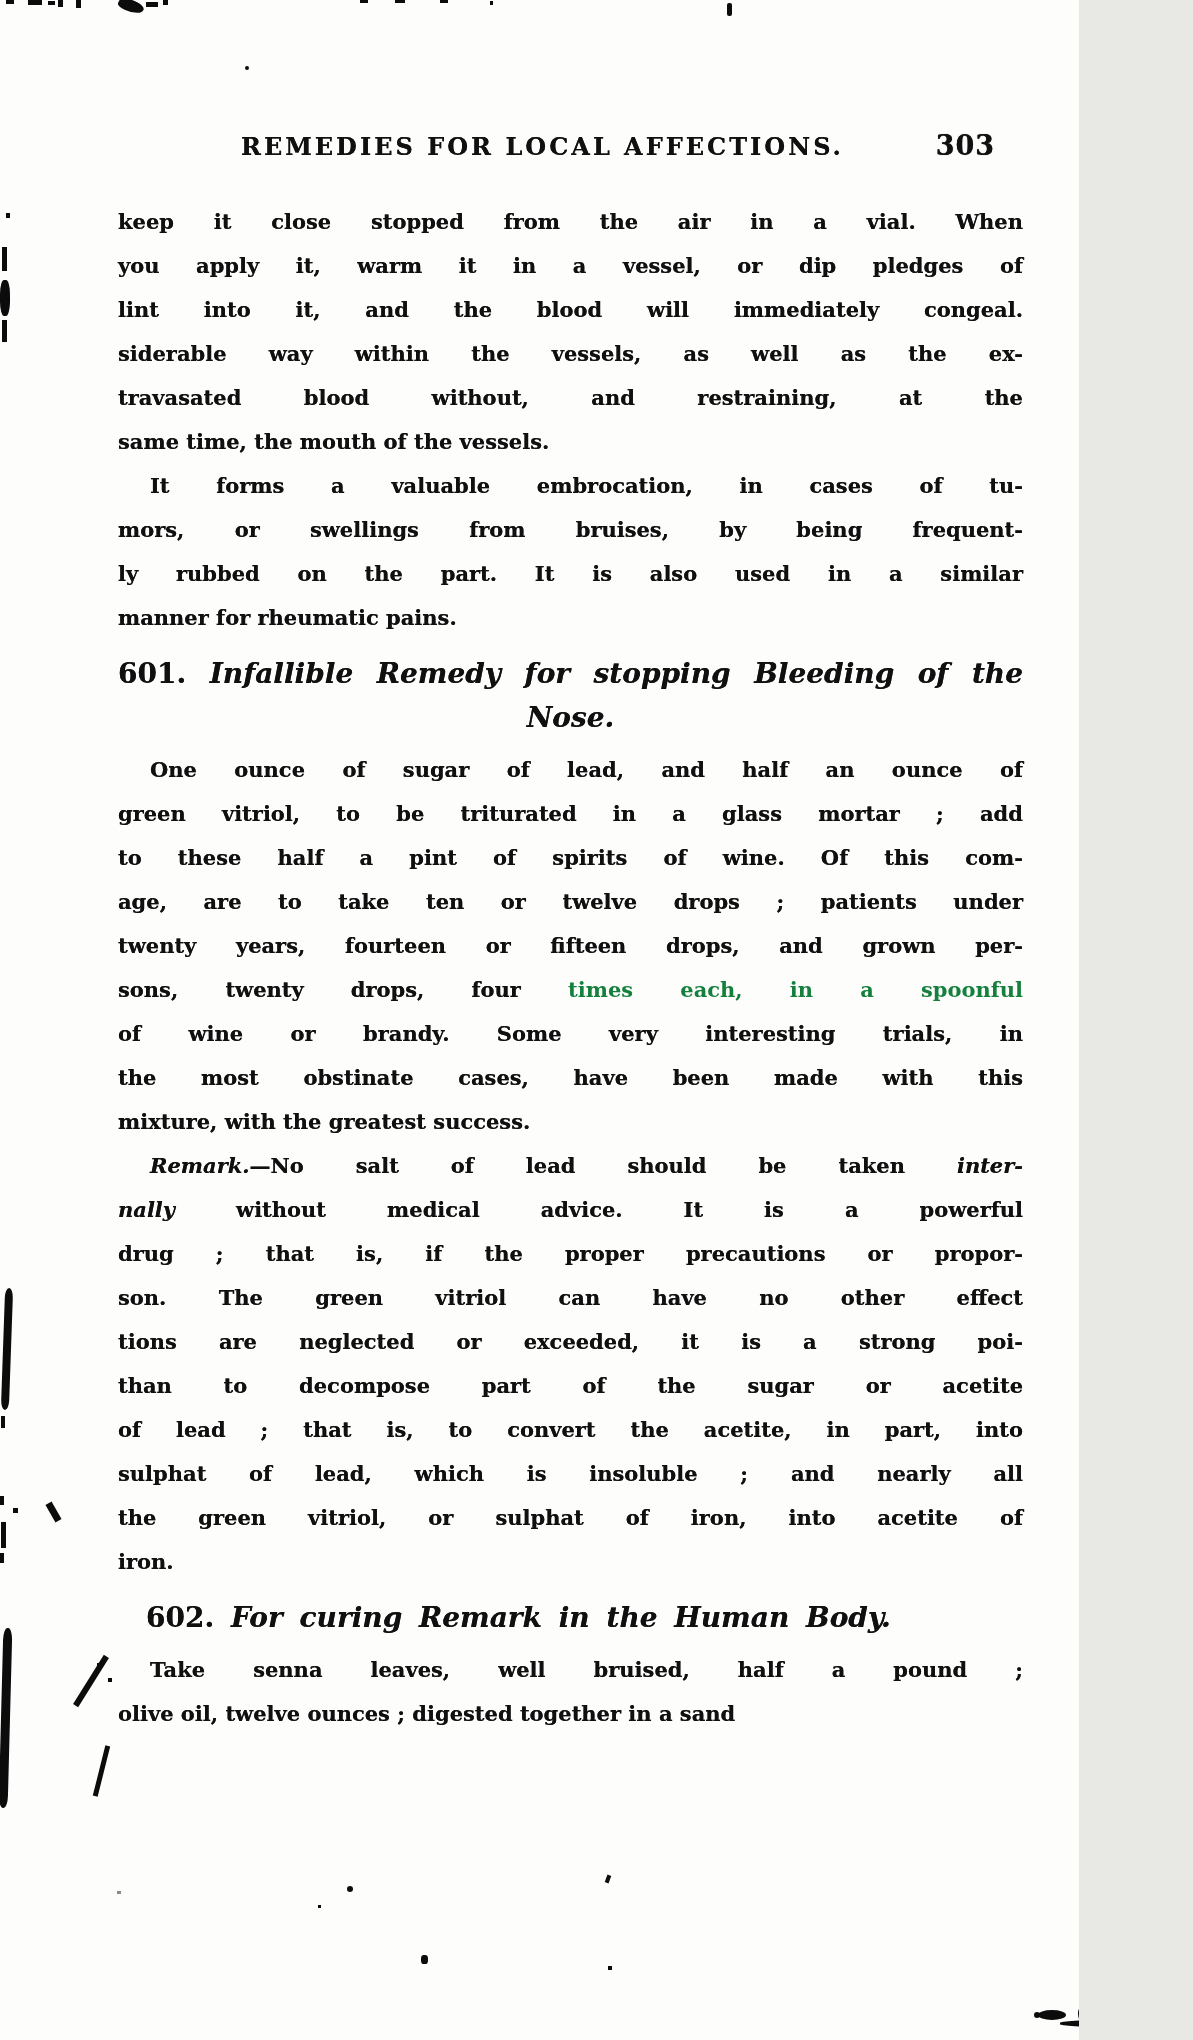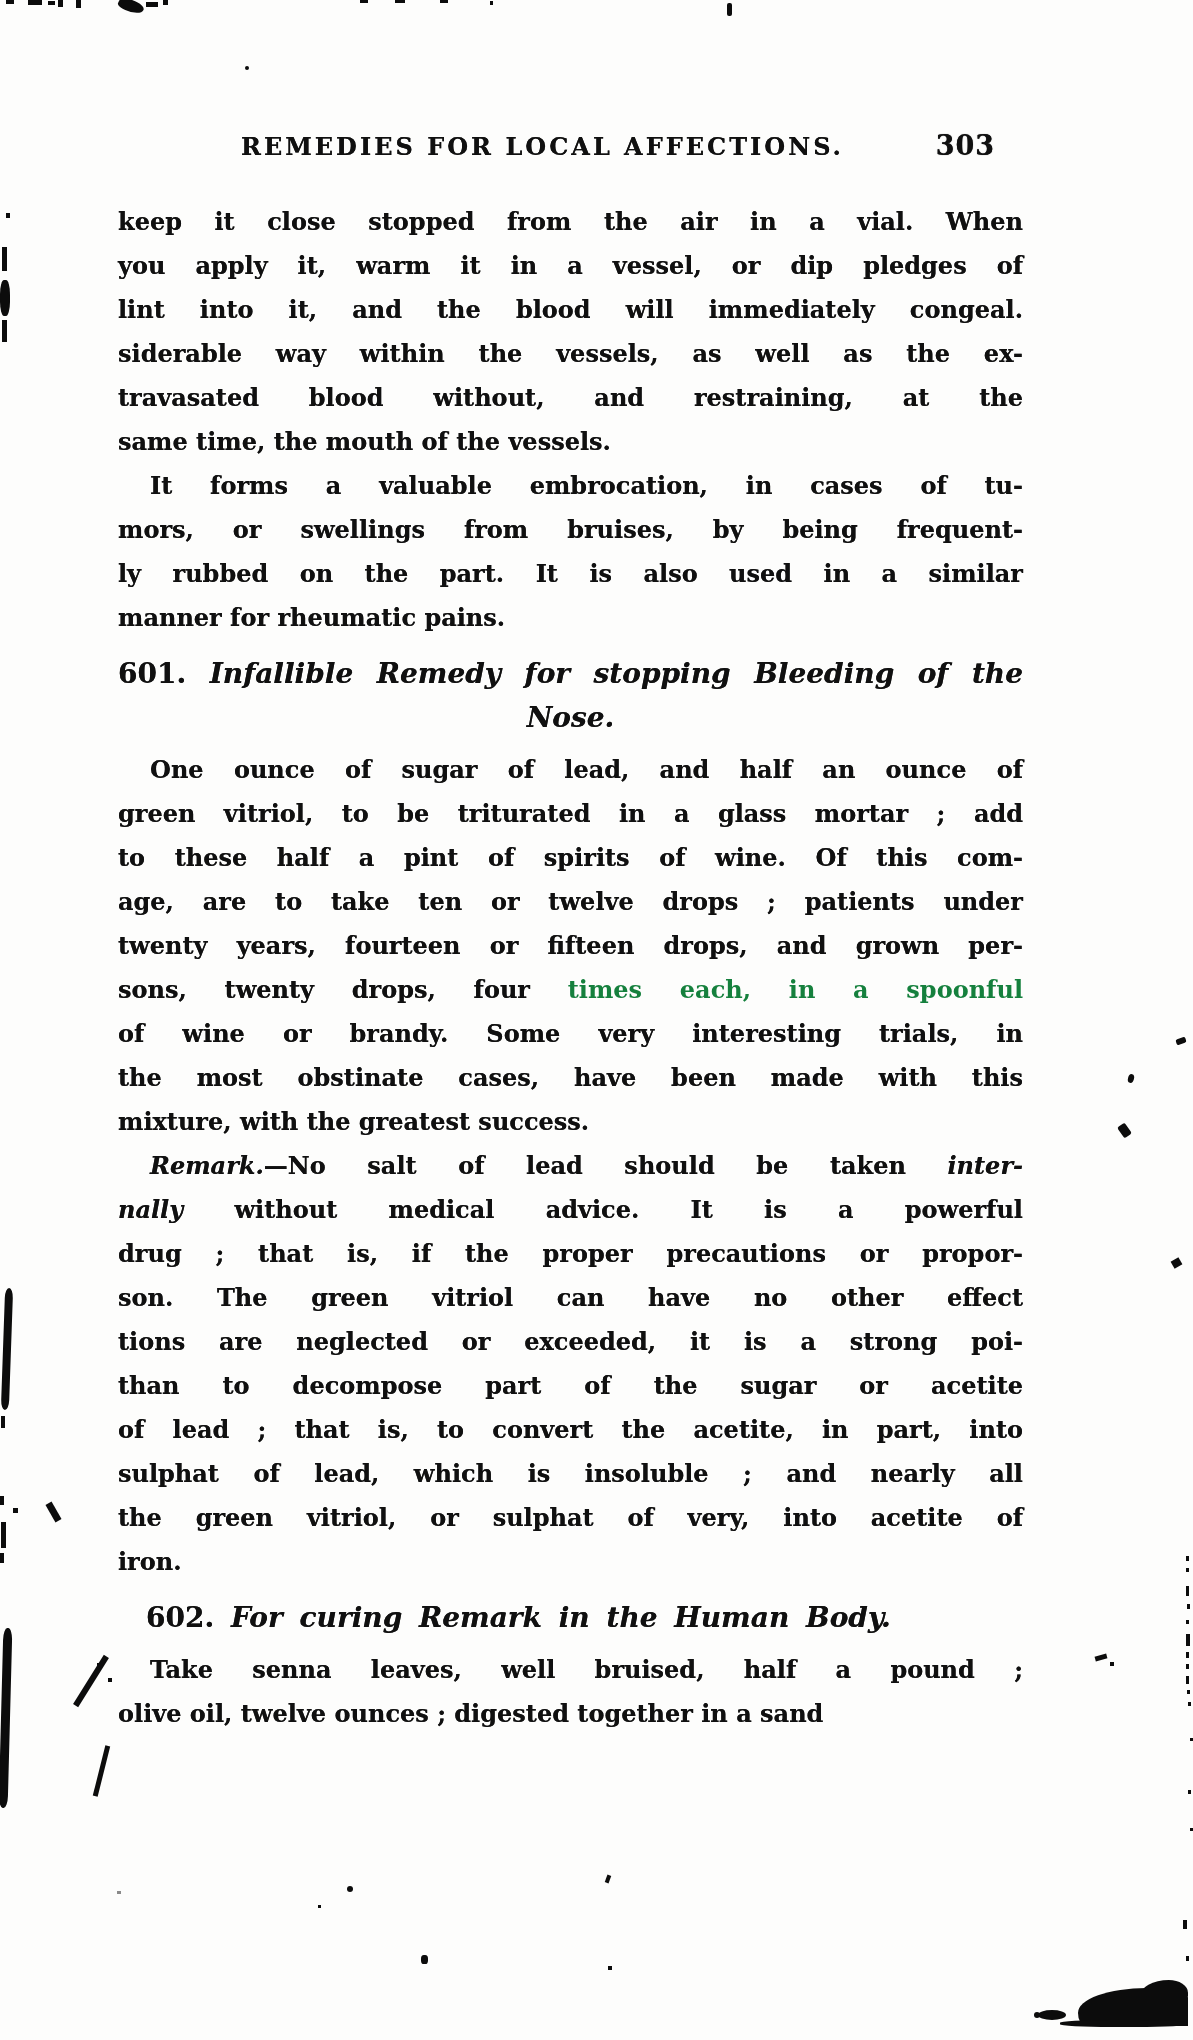--- a/index.html
+++ b/index.html
@@ -1,18 +1,18 @@
 <!DOCTYPE html>
 <html><head>
 <meta charset="utf-8">
 <style>
   html,body { margin:0; padding:0; background:#e8e8e4; }
   .page {
     position:relative;
-    width:1193px; height:2040px;
+    width:1079px; height:2040px;
     background:#fdfdfc;
     overflow:hidden;
     font-family:"DejaVu Serif", serif;
     color:#101010;
   }
   
   .header { position:absolute; top:132px; left:118px; width:905px; height:40px; }
   .title {
     text-align:center;
     transform:translateX(-28px);
@@ -20,21 +20,21 @@
     text-shadow:0 0 0.6px rgba(10,10,10,.85);
   }
   .pagenum {
     position:absolute; right:28px; top:-2px;
     font-size:27px; font-weight:bold; letter-spacing:1px;
     text-shadow:0 0 0.7px rgba(10,10,10,.9);
   }
   
   .text-column { position:absolute; left:118px; top:200px; width:905px; }
   .line {
-    font-size:24px; line-height:44px; height:44px;
+    font-size:21px; line-height:44px; height:44px;
     font-weight:bold;
     text-shadow:0 0 0.6px rgba(10,10,10,.8);
     overflow:visible;
   }
   .just { text-align:justify; text-align-last:justify; }
   .last { text-align:right; text-align-last:left; }
   .ind  { text-indent:32px; }
   .a-center { text-align:center; }
   .a-indent { text-align:left; text-indent:28px; word-spacing:7px; }
   .heading { margin-top:12px; margin-bottom:8px; }
@@ -87,21 +87,21 @@
       </div>
       <div class="para">
         <div class="line just ind"><span class="it">Remark.</span><span>—No salt of lead should be taken </span><span class="it">inter-</span></div>
         <div class="line just"><span class="it">nally</span><span> without medical advice.  It is a powerful</span></div>
         <div class="line just"><span>drug ; that is, if the proper precautions or propor-</span></div>
         <div class="line just"><span>son.  The green vitriol can have no other effect</span></div>
         <div class="line just"><span>tions are neglected or exceeded, it is a strong poi-</span></div>
         <div class="line just"><span>than to decompose part of the sugar or acetite</span></div>
         <div class="line just"><span>of lead ; that is, to convert the acetite, in part, into</span></div>
         <div class="line just"><span>sulphat of lead, which is insoluble ; and nearly all</span></div>
-        <div class="line just"><span>the green vitriol, or sulphat of very, into acetite of</span></div>
+        <div class="line just"><span>the green vitriol, or sulphat of iron, into acetite of</span></div>
         <div class="line last"><span>iron.</span></div>
       </div>
       <div class="heading">
         <div class="line a-indent"><span>602. </span><span class="it">For curing Remark in the Human Body.</span></div>
       </div>
       <div class="para">
         <div class="line just ind"><span>Take senna leaves, well bruised, half a pound ;</span></div>
         <div class="line last"><span>olive oil, twelve ounces ; digested together in a sand</span></div>
       </div>
     </div>

